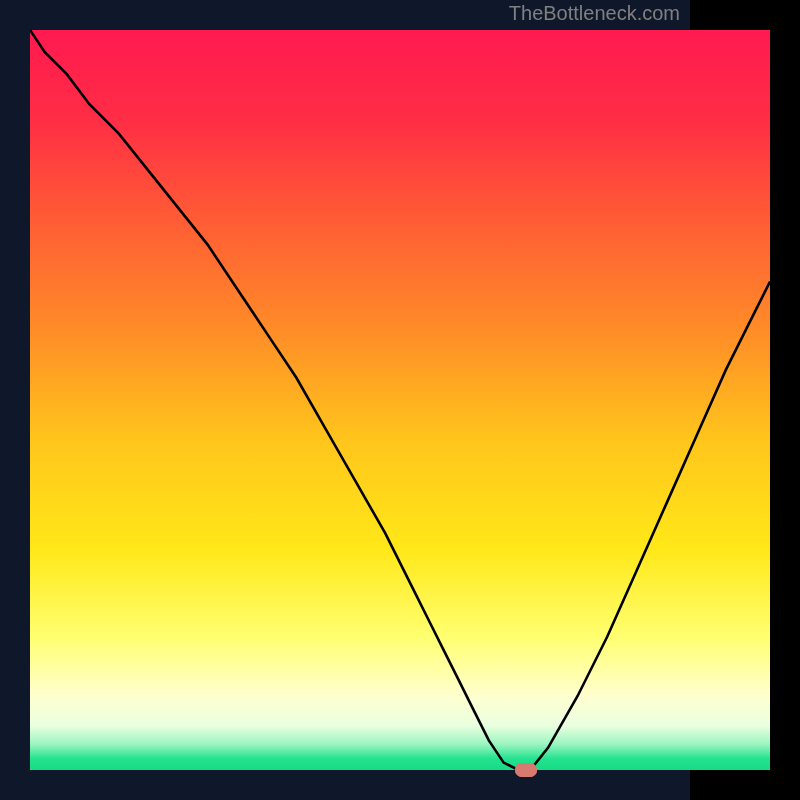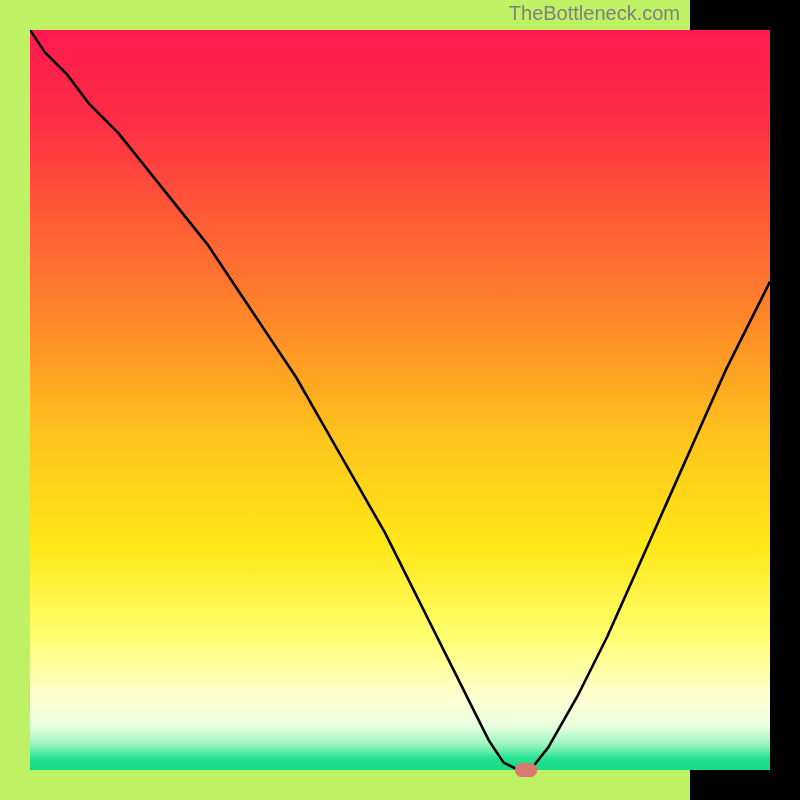--- a/index.html
+++ b/index.html
@@ -8,21 +8,21 @@
     background: #000;
     width: 800px;
     height: 800px;
     overflow: hidden;
     font-family: Arial, Helvetica, sans-serif;
   }
   .frame {
     position: relative;
     width: 690px;
     height: 800px;
-    background: #bef264;
+    background: #0f172a;
   }
   .watermark {
     position: absolute;
     top: 2px;
     right: 10px;
     color: #808080;
     font-size: 20px;
     font-weight: 500;
     z-index: 10;
   }

